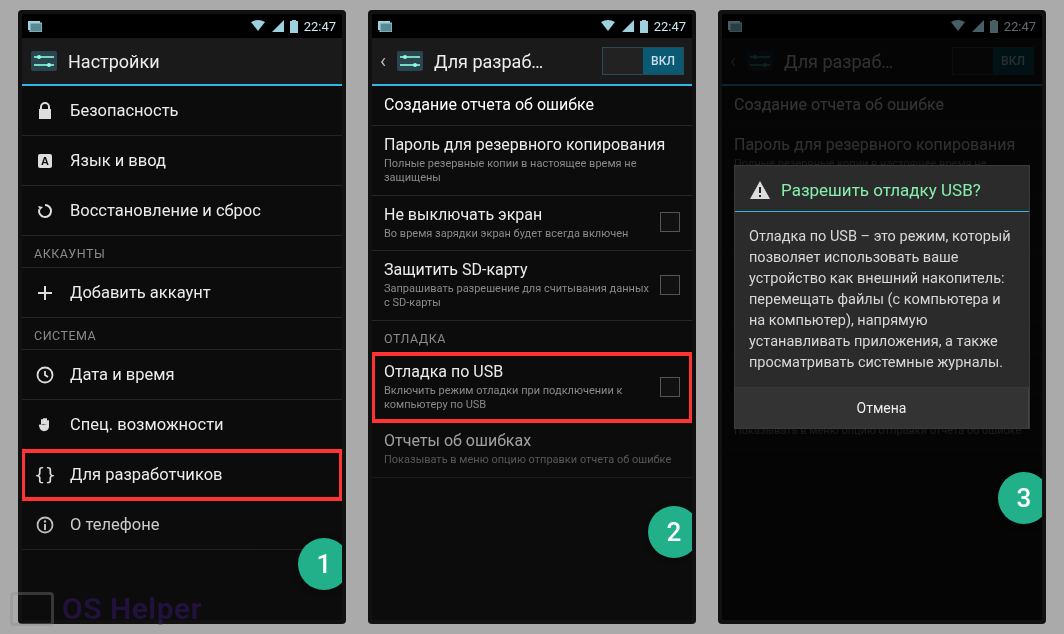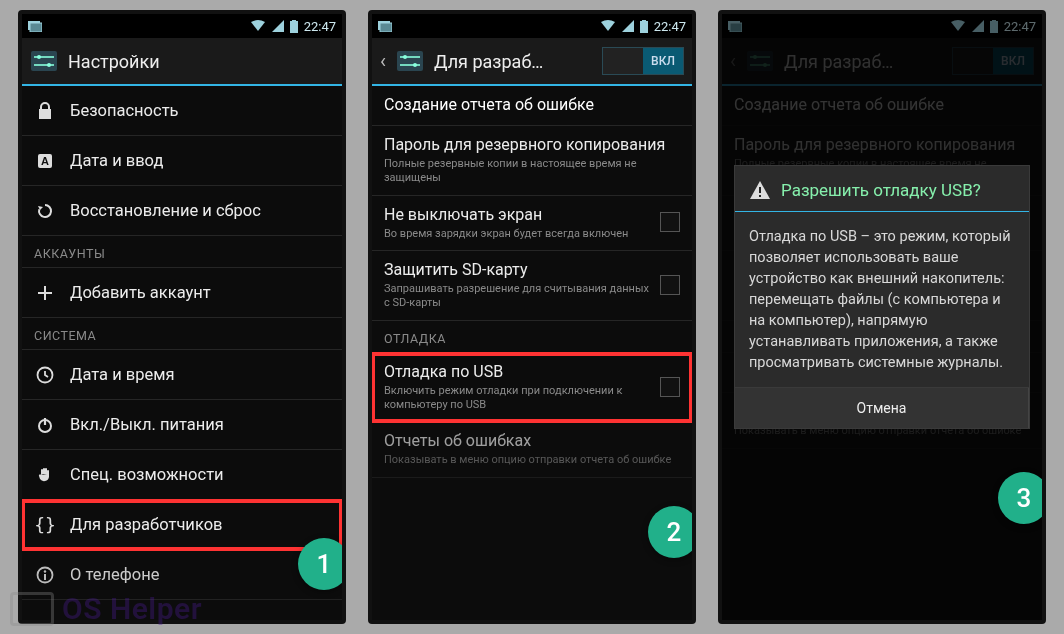--- a/index.html
+++ b/index.html
@@ -249,21 +249,21 @@
           </span>
           <span>Безопасность</span>
         </div>
         <div class="row">
           <span class="ico">
             <svg width="16" height="16" viewBox="0 0 16 16">
                 <rect x="1" y="1" width="14" height="14" rx="2" fill="#ddd"></rect>
                 <text x="8" y="12" text-anchor="middle" font-size="11" fill="#111" font-family="Arial" font-weight="bold">A</text>
               </svg>
           </span>
-          <span>Дата и ввод</span>
+          <span>Язык и ввод</span>
         </div>
         <div class="row">
           <span class="ico">
             <svg width="18" height="18" viewBox="0 0 18 18">
                 <path d="M9 3 a6 6 0 1 1 -5.7 4.2" fill="none" stroke="#ddd" stroke-width="2"></path>
                 <path d="M2 4 L4 8 L7 5 Z" fill="#ddd"></path>
               </svg>
           </span>
           <span>Восстановление и сброс</span>
         </div>
@@ -280,29 +280,20 @@
 
         <div class="section-header">Система</div>
         <div class="row">
           <span class="ico">
             <svg width="18" height="18" viewBox="0 0 18 18">
                 <circle cx="9" cy="9" r="7.5" fill="none" stroke="#ddd" stroke-width="1.8"></circle>
                 <path d="M9 5 V9 L12 11" stroke="#ddd" stroke-width="1.8" fill="none"></path>
               </svg>
           </span>
           <span>Дата и время</span>
-        </div>
-        <div class="row">
-          <span class="ico">
-            <svg width="18" height="18" viewBox="0 0 18 18">
-                <circle cx="9" cy="10" r="6" fill="none" stroke="#ddd" stroke-width="2"></circle>
-                <line x1="9" y1="2" x2="9" y2="9" stroke="#ddd" stroke-width="2.2"></line>
-              </svg>
-          </span>
-          <span>Вкл./Выкл. питания</span>
         </div>
         <div class="row">
           <span class="ico">
             <svg width="16" height="18" viewBox="0 0 16 18">
                 <path d="M4 9 V4 a1 1 0 0 1 2 0 V8 M6 8 V3 a1 1 0 0 1 2 0 V8 M8 8 V3 a1 1 0 0 1 2 0 V8 M10 8 V5 a1 1 0 0 1 2 0 V11 a5 5 0 0 1 -9 2 L2 10 a1 1 0 0 1 2 -1 Z" fill="#ddd"></path>
               </svg>
           </span>
           <span>Спец. возможности</span>
         </div>
         <div class="row hl">

